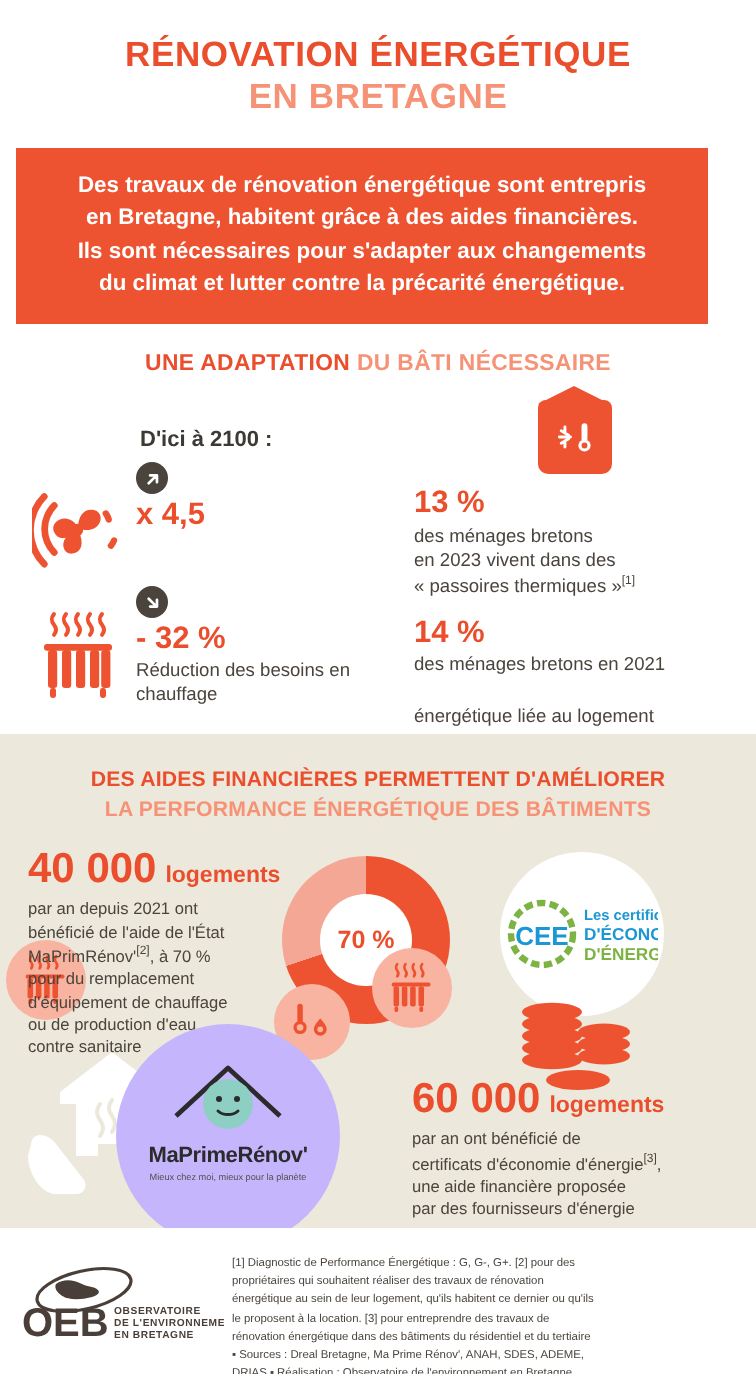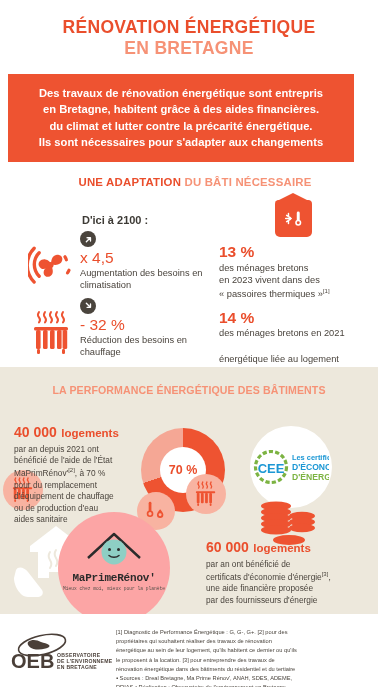--- a/index.html
+++ b/index.html
@@ -45,21 +45,21 @@
     color: #ffffff;
     text-align: center;
     padding: 11px 8px 12px 8px;
     font-size: 11.2px;
     font-weight: 700;
     line-height: 1.45;
   }
   .banner div { white-space: nowrap; }
 
   
-  .sec1 { padding: 14px 10px 8px 22px; }
+  .sec1 { padding: 14px 10px 8px 10px; }
   .sec-head {
     text-align: center;
     font-size: 11.4px;
     font-weight: 700;
     letter-spacing: 0.2px;
     margin-bottom: 10px;
   }
   .sec-head .a { color: #EA4E2C; }
   .sec-head .b { color: #F69276; }
 
@@ -85,21 +85,21 @@
   .stat-txt { padding-top: 0; }
   .arrow-badge {
     width: 16px; height: 16px;
     border-radius: 50%;
     background: #4a443d;
     display: flex; align-items: center; justify-content: center;
     margin-bottom: 2px;
   }
   .big-num {
     font-size: 15.5px;
-    font-weight: 400;
+    font-weight: 700;
     color: #EA4E2C;
     line-height: 1.1;
   }
   .sub-txt {
     font-size: 9.3px;
     color: #4a443d;
     line-height: 1.32;
     margin-top: 1px;
   }
 
@@ -166,21 +166,21 @@
     left: 14px; top: 423px;
     width: 152px;
   }
   .block60 {
     position: absolute;
     left: 206px; top: 538px;
     width: 166px;
   }
   .kpi-head { line-height: 1.1; }
   .kpi-num {
-    font-size: 14px;
+    font-size: 21px;
     font-weight: 700;
     color: #EA4E2C;
   }
   .kpi-word {
     font-size: 11.5px;
     font-weight: 700;
     color: #EA4E2C;
   }
   .kpi-body {
     font-size: 8.3px;
@@ -229,22 +229,21 @@
     width: 82px; height: 82px;
     border-radius: 50%;
     background: #ffffff;
     display: flex; align-items: center; justify-content: center;
   }
   .mprn-circle {
     position: absolute;
     left: 58px; top: 512px;
     width: 112px; height: 112px;
     border-radius: 50%;
-    background: #fca5a5;
-    font-family: Liberation Mono, monospace;
+    background: #c4b5fd;
   }
   .mprn-name {
     position: absolute;
     left: 0; top: 60px;
     width: 112px;
     text-align: center;
     font-size: 11px;
     font-weight: 700;
     color: #2b2b2b;
     letter-spacing: -0.2px;
@@ -288,22 +287,22 @@
 <div class="page">
 
   <div class="header">
     <div class="title-1">RÉNOVATION ÉNERGÉTIQUE</div>
     <div class="title-2">EN BRETAGNE</div>
   </div>
 
   <div class="banner">
     <div>Des travaux de rénovation énergétique sont entrepris</div>
     <div>en Bretagne, habitent grâce à des aides financières.</div>
+    <div>Ils sont nécessaires pour s'adapter aux changements</div>
     <div>du climat et lutter contre la précarité énergétique.</div>
-    <div>Ils sont nécessaires pour s'adapter aux changements</div>
   </div>
 
   <div class="sec1">
     <div class="sec-head">
       <span class="a">UNE ADAPTATION </span><span class="b">DU BÂTI NÉCESSAIRE</span>
     </div>
 
     <div class="cols">
 
       <div class="col-left">
@@ -324,21 +323,20 @@
               </g>
             </svg>
           </div>
           <div class="stat-txt">
             <div class="arrow-badge">
               <svg width="9" height="9" viewBox="0 0 10 10">
                 <path d="M2.6 7.4L7 3M3.4 3H7.2V6.8" stroke="#ffffff" stroke-width="1.5" fill="none" stroke-linecap="round" stroke-linejoin="round"></path>
               </svg>
             </div>
             <div class="big-num">x 4,5</div>
-            <div class="sub-txt">Augmentation des besoins en climatisation</div>
           </div>
         </div>
 
         <div class="stat-row">
           <div class="stat-ico">
             <svg width="46" height="46" viewBox="0 0 46 46">
               <g fill="#EE5331">
                 <path d="M11 2c-1.6 2.1-1.6 3.4 0 5.4 1.4 1.8 1.4 3.3 0 5" stroke="#EE5331" stroke-width="2" fill="none" stroke-linecap="round"></path>
                 <path d="M17 2c-1.6 2.1-1.6 3.4 0 5.4 1.4 1.8 1.4 3.3 0 5" stroke="#EE5331" stroke-width="2" fill="none" stroke-linecap="round"></path>
                 <path d="M23 2c-1.6 2.1-1.6 3.4 0 5.4 1.4 1.8 1.4 3.3 0 5" stroke="#EE5331" stroke-width="2" fill="none" stroke-linecap="round"></path>
@@ -396,20 +394,21 @@
           <br>
           <span>énergétique liée au logement</span>
         </div>
       </div>
 
     </div>
   </div>
 
   <div class="sec2">
     <div class="sec2-head">
+      <div class="a">DES AIDES FINANCIÈRES PERMETTENT D'AMÉLIORER</div>
       <div class="b">LA PERFORMANCE ÉNERGÉTIQUE DES BÂTIMENTS</div>
     </div>
   </div>
 
   <div class="watermark-house">
     <svg width="96" height="96" viewBox="0 0 96 96">
       <g fill="#ffffff">
         <path d="M48 14 L74 34 V40 H66 V66 H30 V40 H22 V34 Z"></path>
         <path d="M8 58c2-4 8-3 12 2l14 18c2 3 0 7-4 7H20C12 85 6 74 6 66z"></path>
         <path d="M88 58c-2-4-8-3-12 2L62 78c-2 3 0 7 4 7h10c8 0 14-11 14-19z"></path>
@@ -446,21 +445,21 @@
       <span class="kpi-num">40 000</span>
       <span class="kpi-word">logements</span>
     </div>
     <div class="kpi-body">
       <span>par an depuis 2021 ont</span><br>
       <span>bénéficié de l'aide de l'État</span><br>
       <span>MaPrimRénov'</span><sup>[2]</sup><span>, à 70 %</span><br>
       <span>pour du remplacement</span><br>
       <span>d'équipement de chauffage</span><br>
       <span>ou de production d'eau</span><br>
-      <span>aides sanitaire</span>
+      <span>contre sanitaire</span>
     </div>
   </div>
 
   <div class="donut-wrap">
     <div class="donut"></div>
     <div class="donut-hole">70 %</div>
   </div>
 
   <div class="mini-badge badge-water">
     <svg width="22" height="22" viewBox="0 0 24 24">

